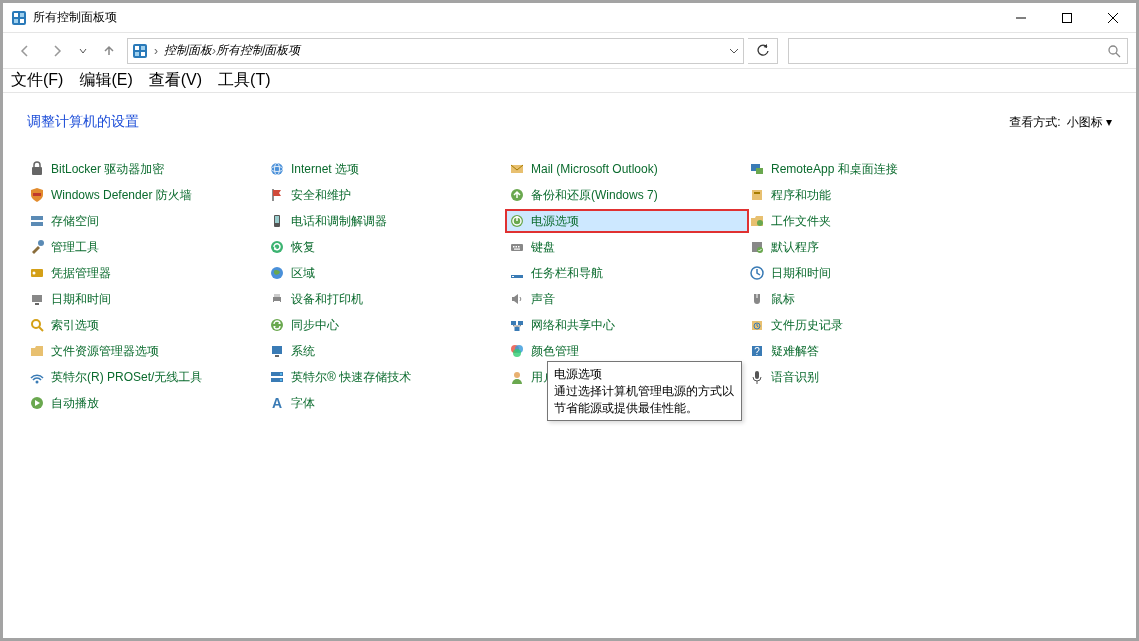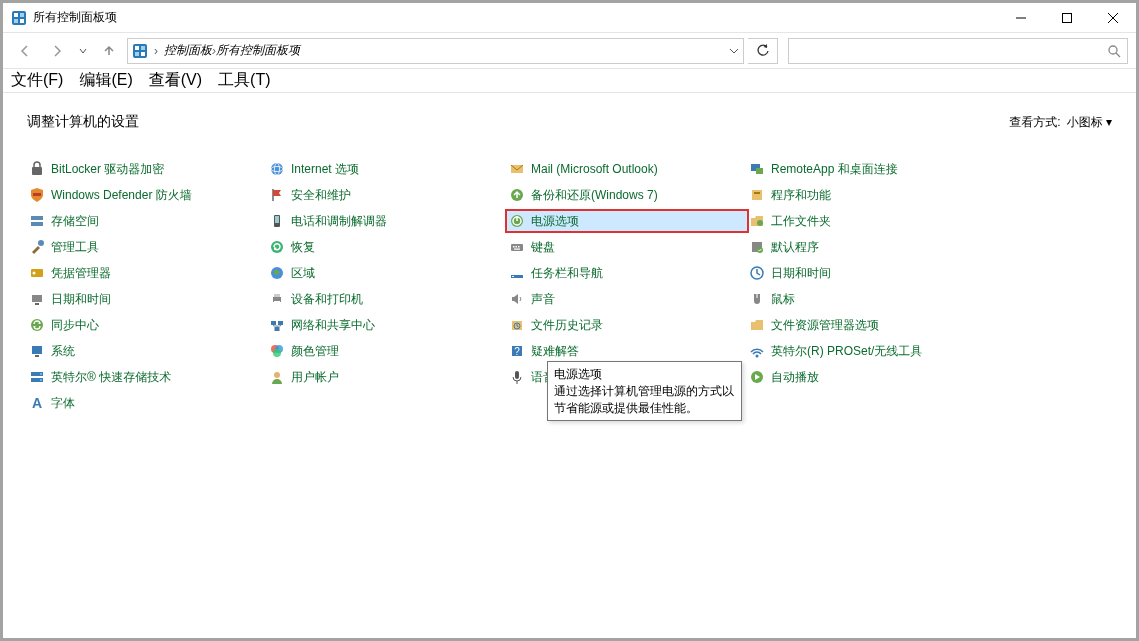--- a/index.html
+++ b/index.html
@@ -26,21 +26,21 @@
 .search-box { width: 340px; height: 26px; border: 1px solid #ccc; margin-left: 6px; display:flex; align-items:center; padding:0 6px; color:#888; }
 .search-box .sicon { margin-left:auto; }
 
 
 .menu-bar { height: 24px; display: flex; align-items: center; padding: 0 8px; gap: 16px; border-bottom: 1px solid #e5e5e5; font-size: 16px; }
 .menu-item { cursor: pointer; }
 
 
 .content { padding: 20px 24px; position: relative; }
 .content-header { display:flex; align-items:center; margin-bottom: 28px; }
-.page-title { font-size: 14px; color: #000000; font-weight: normal; }
+.page-title { font-size: 14px; color: #1d4ed8; font-weight: normal; }
 .view-controls { margin-left:auto; font-size:12px; display:flex; align-items:center; gap:6px; }
 .view-link { color: #000000; cursor:pointer; }
 
 .items-grid { display: grid; grid-template-columns: repeat(4, 240px); column-gap: 0; row-gap: 6px; }
 .cp-item { display:flex; align-items:center; gap:6px; height:20px; cursor:pointer; padding:1px 2px; position:relative; }
 .cp-item .ic { width:16px; height:16px; flex-shrink:0; display:flex; align-items:center; justify-content:center; }
 .cp-item .lbl { font-size:12px; color: #0b6b2e; }
 .cp-item.highlighted { background:#cde8ff; outline:2px solid #e03131; outline-offset:0; }
 
 
@@ -384,20 +384,29 @@
             <svg width="16" height="16" viewBox="0 0 16 16">
               <path d="M5 3 h6 a3 3 0 0 1 0 0 v7 a3 3 0 0 1 -6 0 Z" fill="#888"></path>
               <line x1="8" y1="3" x2="8" y2="7" stroke="#fff"></line>
             </svg>
           </span>
           <span class="lbl">鼠标</span>
         </div>
         <div class="cp-item">
           <span class="ic">
             <svg width="16" height="16" viewBox="0 0 16 16">
+              <circle cx="7" cy="7" r="4" fill="none" stroke="#d4a017" stroke-width="2"></circle>
+              <line x1="10" y1="10" x2="14" y2="14" stroke="#d4a017" stroke-width="2"></line>
+            </svg>
+          </span>
+          <span class="lbl">索引选项</span>
+        </div>
+        <div class="cp-item">
+          <span class="ic">
+            <svg width="16" height="16" viewBox="0 0 16 16">
               <circle cx="8" cy="8" r="6" fill="#6aa84f"></circle>
               <path d="M5 7 a3 3 0 0 1 6 0 M11 9 a3 3 0 0 1 -6 0" fill="none" stroke="#fff" stroke-width="1.3"></path>
               <path d="M11 5 L11 7 L9 7 M5 11 L5 9 L7 9" fill="#fff"></path>
             </svg>
           </span>
           <span class="lbl">同步中心</span>
         </div>
         <div class="cp-item">
           <span class="ic">
             <svg width="16" height="16" viewBox="0 0 16 16">

